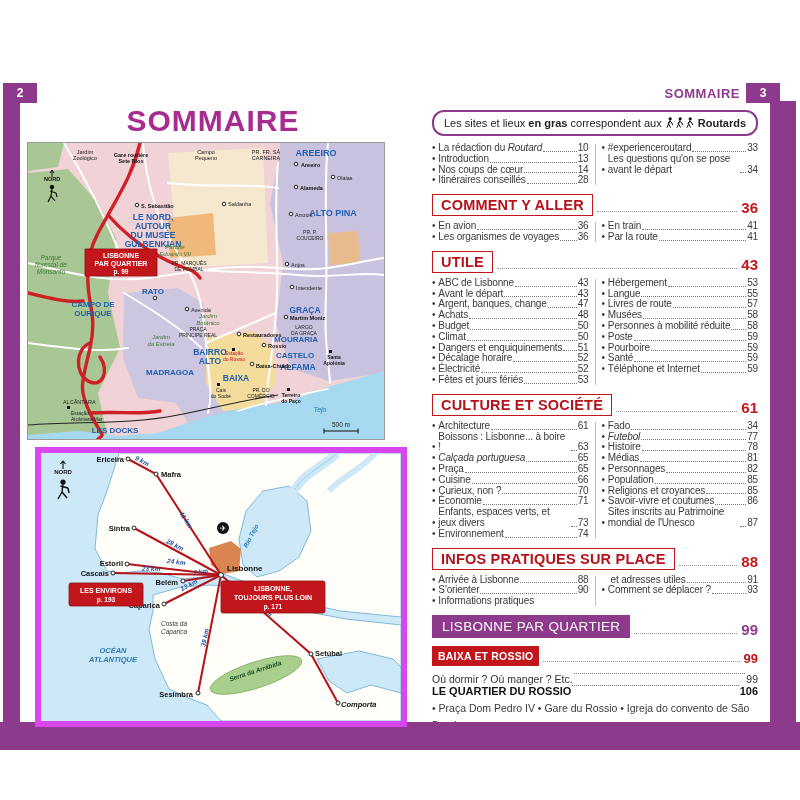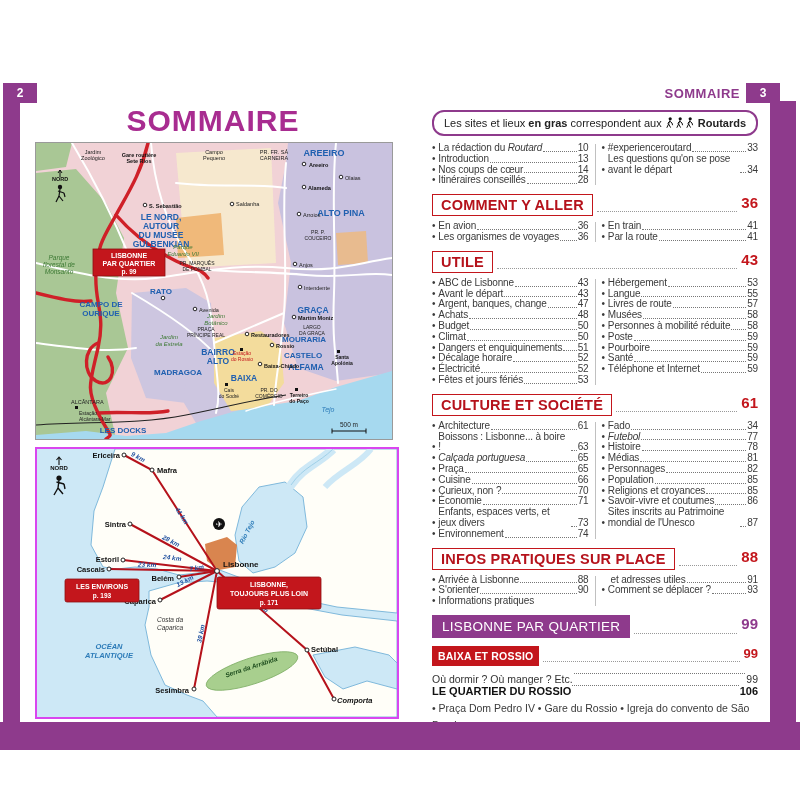--- a/index.html
+++ b/index.html
@@ -8,22 +8,22 @@
   .tab{position:absolute;background:#8e3a8c;color:#fff;font-weight:bold;font-size:12px;display:flex;align-items:center;justify-content:center}
   .tab-left{left:3px;top:83px;width:34px;height:20px}
   .tab-right{right:20px;top:83px;width:34px;height:20px}
   .bar{position:absolute;background:#8e3a8c;top:101px;height:621px}
   .bar-left{left:3px;width:17px}
   .bar-right{right:4px;width:26px}
   .bar-bottom{position:absolute;left:0;top:722px;width:800px;height:28px;background:#8e3a8c}
   .hdr-sommaire{position:absolute;right:60px;top:86px;font-size:13px;font-weight:bold;color:#8e3a8c;letter-spacing:.5px}
   
   .sommaire-title{position:absolute;left:35px;top:104px;width:356px;text-align:center;font-size:30px;font-weight:bold;color:#a82c90;letter-spacing:1px}
-  .map1{position:absolute;left:35px;top:142px;width:356px;height:296px;border:1px solid #9a9a9a;background:#4d7c0f}
-  .map2{position:absolute;left:35px;top:447px;width:360px;height:268px;border:2px solid #d946ef;background:#cde8f6}
+  .map1{position:absolute;left:27px;top:142px;width:356px;height:296px;border:1px solid #9a9a9a;background:#4d7c0f}
+  .map2{position:absolute;left:35px;top:447px;width:360px;height:268px;border:6px solid #d946ef;background:#cde8f6}
   .map1 svg,.map2 svg{display:block}
   svg text{font-family:"Liberation Sans",sans-serif}
   .c-blue{fill:#2060b0;font-weight:bold}
   .c-grn{fill:#3e7a35;font-style:italic}
   .c-blk{fill:#222}
   .c-blkb{fill:#111;font-weight:bold}
   .c-red{fill:#c3161c}
   .c-wht{fill:#fff;font-weight:bold}
   .c-dist{fill:#1f4f9e;font-weight:bold;font-style:italic}
   .c-sea{fill:#2c7bb8;font-weight:bold;font-style:italic}
@@ -34,21 +34,21 @@
   .sec{margin-bottom:7px}
   .cols{display:flex;align-items:stretch}
   .col{flex:1;min-width:0}
   .vline{width:1px;background:#c0c0c0;margin:1px 6px}
   .entry{display:flex;align-items:flex-end;font-size:10px;line-height:10.8px;color:#3a3a3a;letter-spacing:-.15px}
   .entry .bullet{margin-right:3px;flex:none}
   .entry.cont{padding-left:9px}
   .lbl{flex:0 1 auto}
   .dots{flex:1 1 6px;min-width:6px;border-bottom:1.4px dotted #777;margin:0 1px 2px 1px}
   .pg{flex:none}
-  .sec-head{display:flex;align-items:flex-start;margin:8px 0 5px}
+  .sec-head{display:flex;align-items:flex-end;margin:8px 0 5px}
   .ht{flex:none}
   .ht.box{border:1.5px solid #c3161c;color:#b5121b;font-weight:bold;font-size:14.5px;padding:2px 8px;background:#fff;letter-spacing:.2px}
   .ht.banner-purple{background:#8e3a8c;color:#fff;font-weight:normal;font-size:13.5px;padding:4px 10px;letter-spacing:.3px}
   .ht.banner-red{background:#c3161c;color:#fff;font-weight:bold;font-size:10.5px;padding:4px 6px;letter-spacing:.2px}
   .hdots{flex:1;border-bottom:1.5px dotted #999;margin:0 4px 4px 4px;align-self:flex-end}
   .hpg{flex:none;font-weight:bold;font-size:15px;color:#c3161c}
   .hpg.banner-purple{color:#8e3a8c}
   .hpg.banner-red{font-size:13px}
   .flatrow{display:flex;align-items:flex-start;font-size:10.5px;line-height:12.5px;color:#333}
   .flatrow.b{font-weight:bold;font-size:11px;color:#111}

